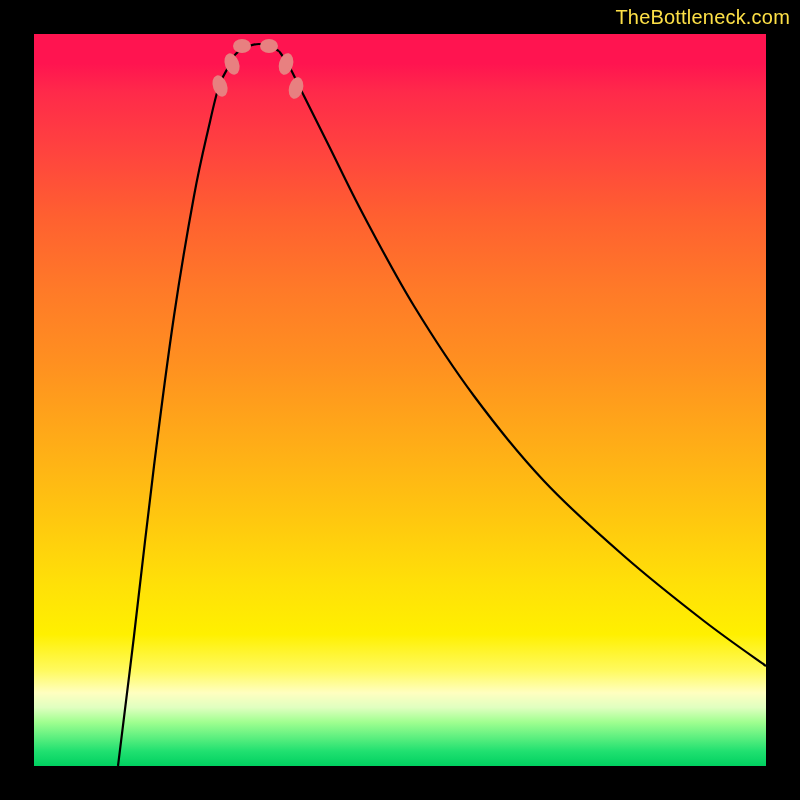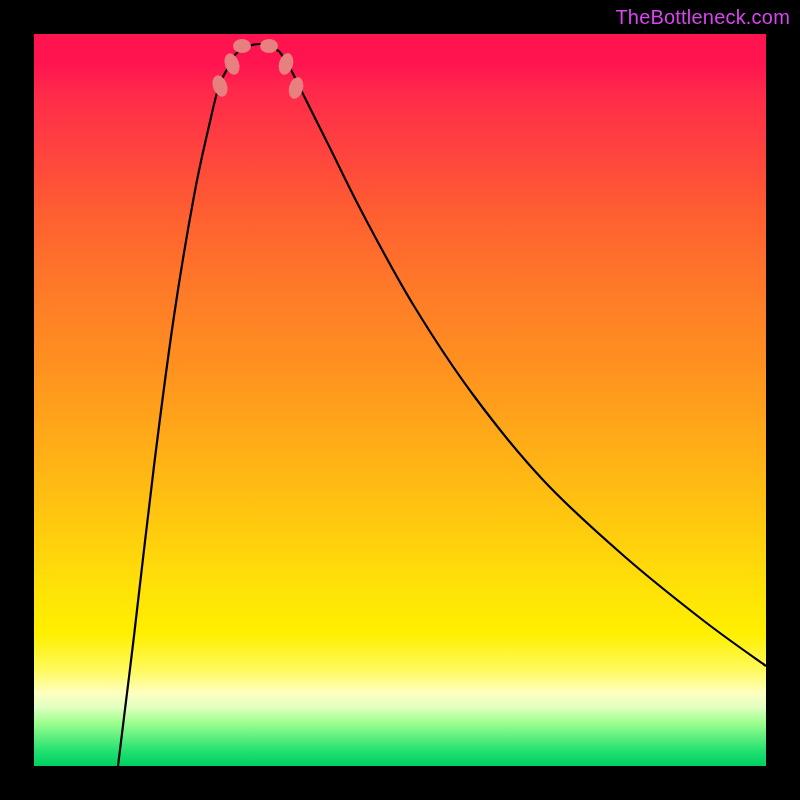--- a/index.html
+++ b/index.html
@@ -51,21 +51,21 @@
   .curve-svg {
     position: absolute;
     top: 0; left: 0;
     width: 100%; height: 100%;
   }
   
   .watermark {
     position: absolute;
     top: 6px;
     right: 10px;
-    color: #d946ef;
+    color: #fde047;
     font-size: 20px;
     font-weight: 500;
     letter-spacing: 0.2px;
   }
   
   .marker {
     fill: #e88080;
     stroke: none;
   }
 </style>

